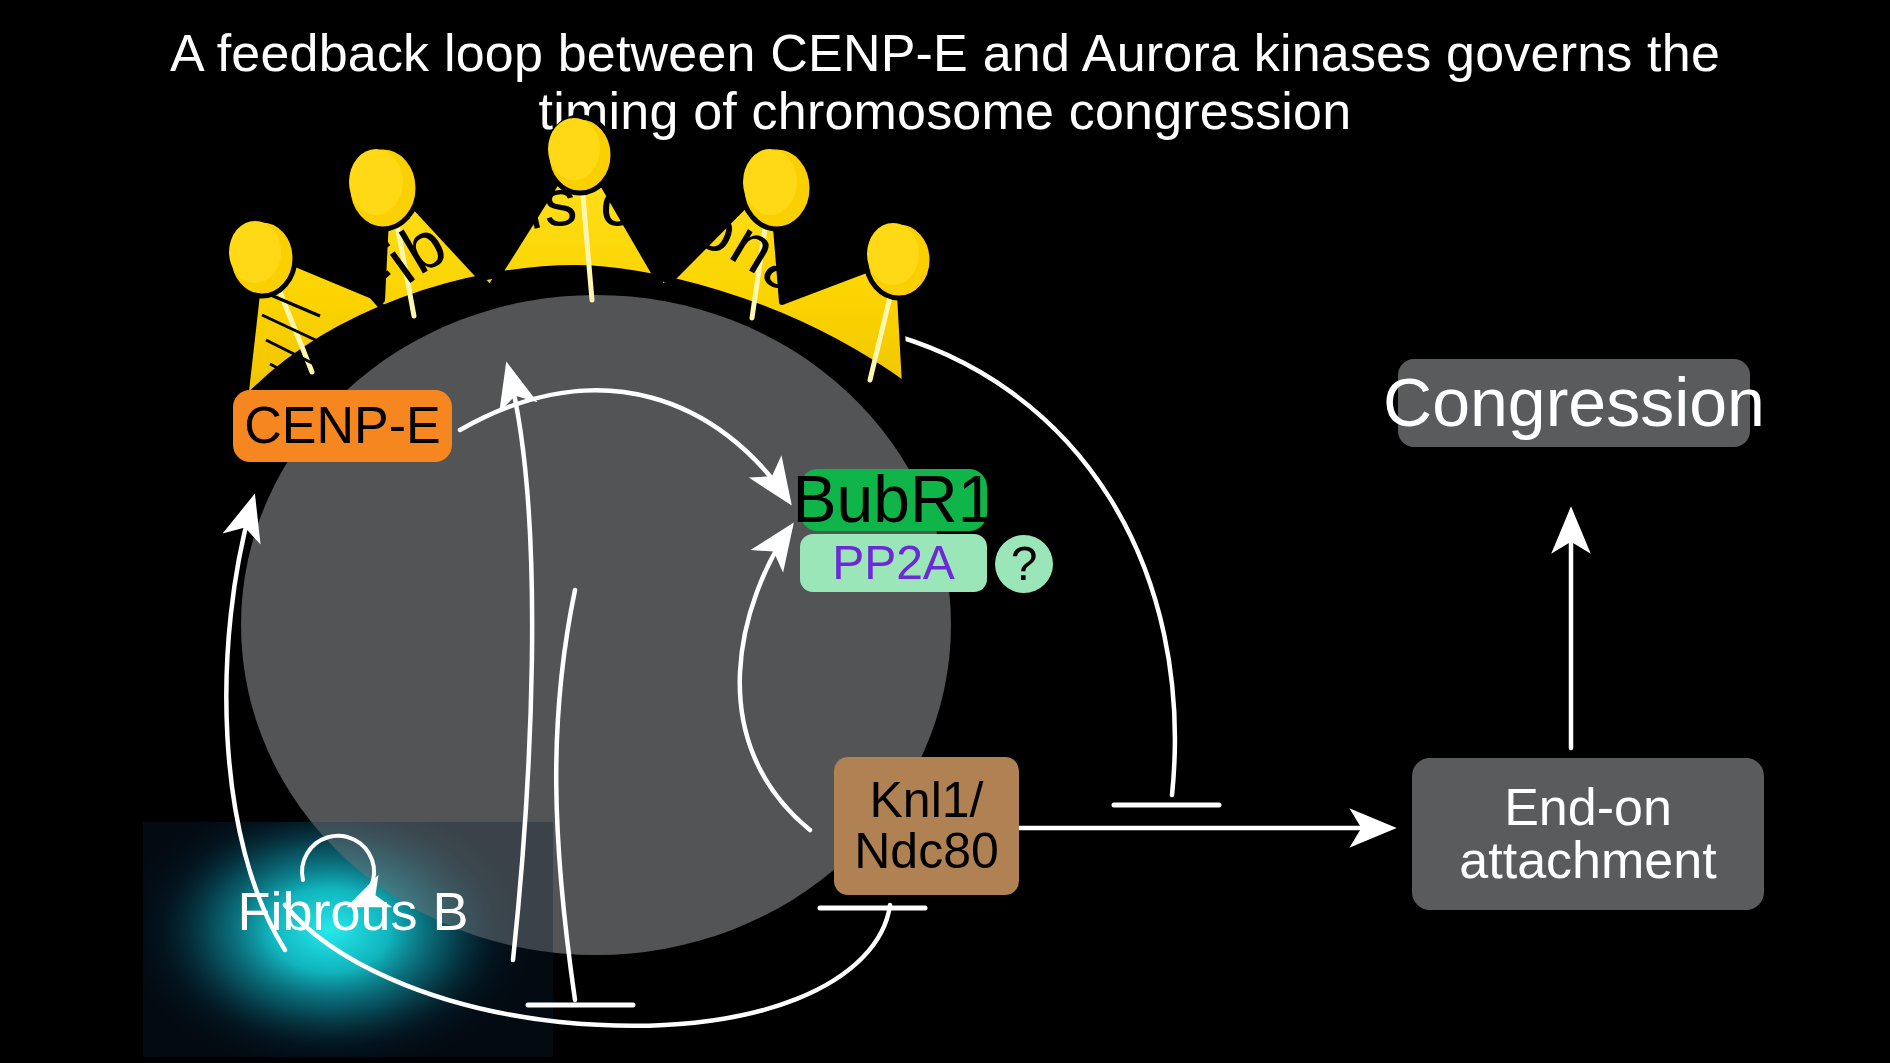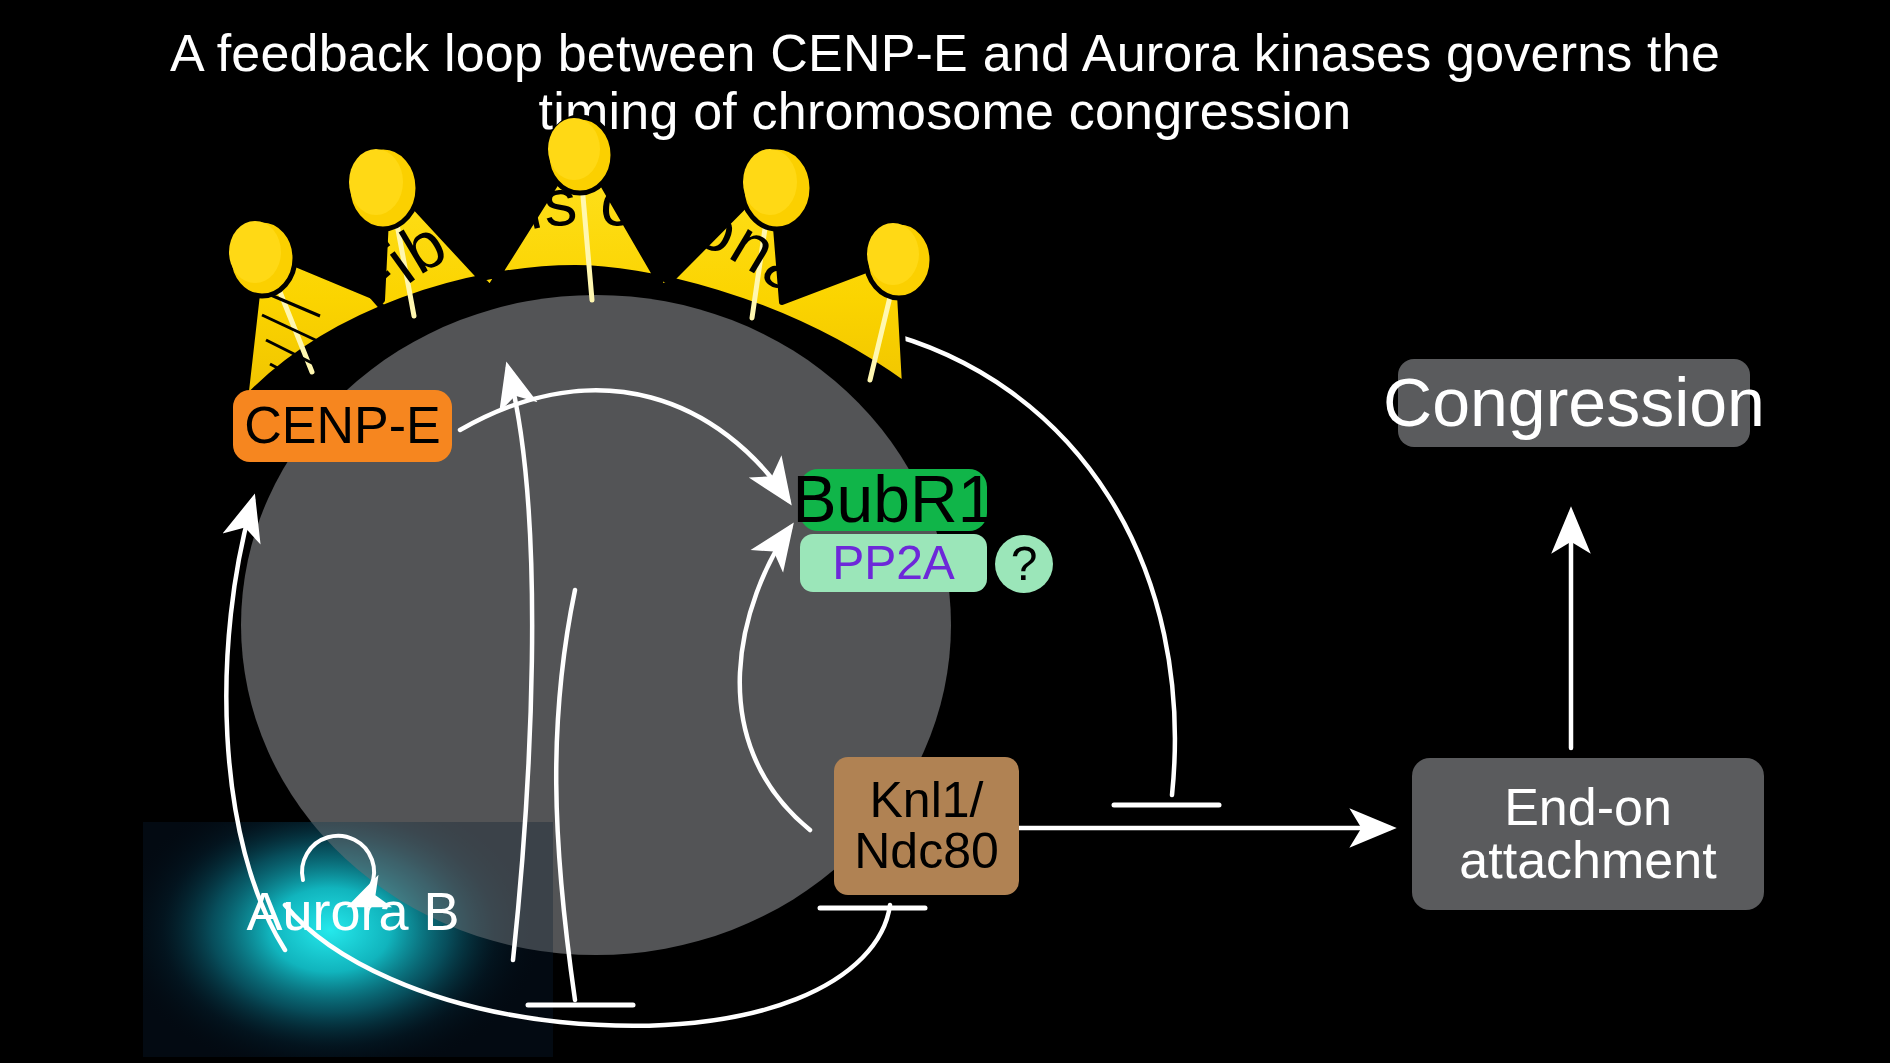--- a/index.html
+++ b/index.html
@@ -220,16 +220,16 @@
   <div class="node" id="congression" style="background: rgb(90, 91, 93);">
     <span>Congression</span>
   </div>
 
   <div class="node" id="endon" style="background: rgb(90, 91, 93);">
     <span>End-on
 attachment</span>
   </div>
 
   <div id="aurorab-label">
-    <span>Aurora B</span>
+    <span>Fibrous B</span>
   </div>
 
 </div>
 
 </body></html>

